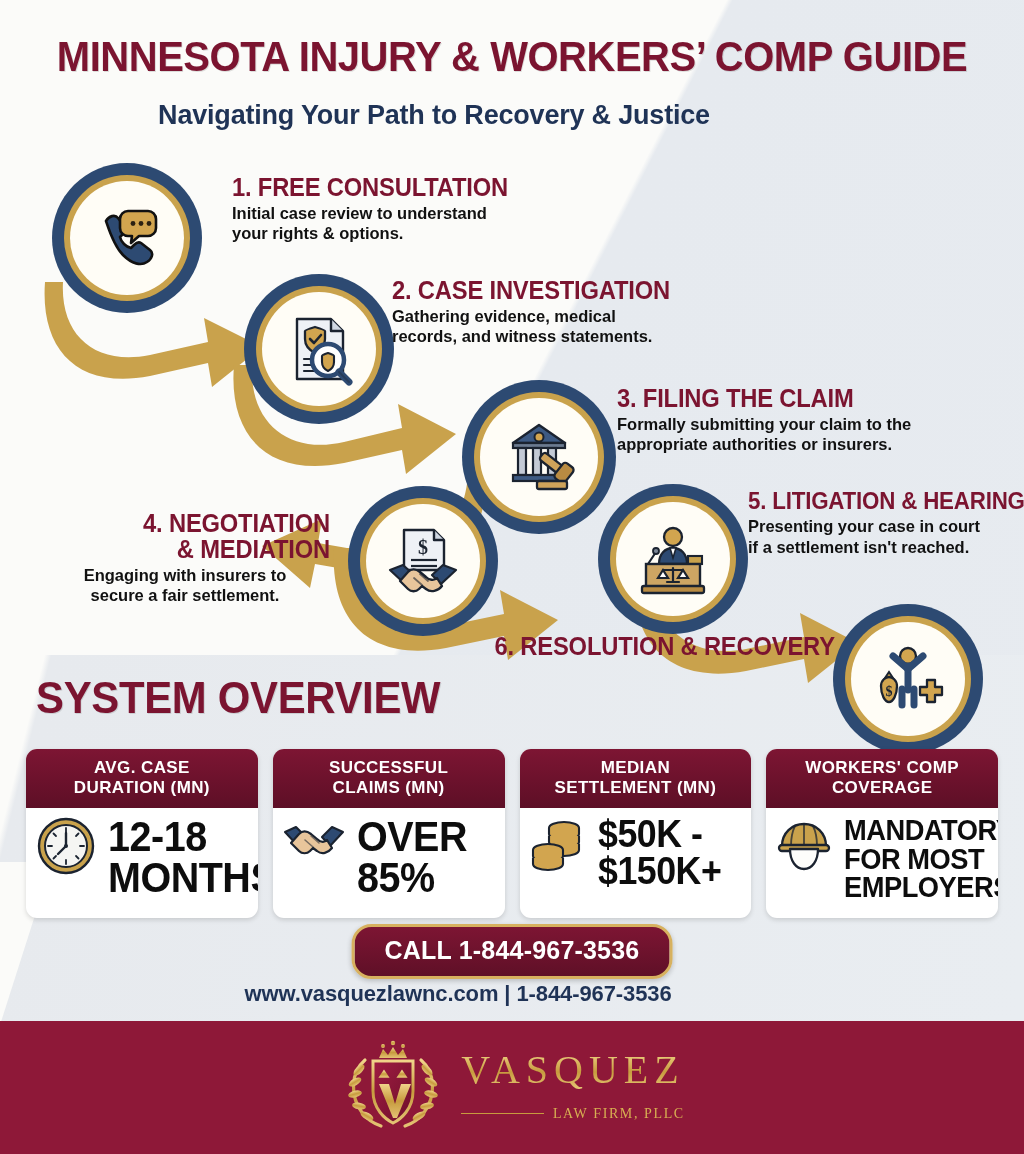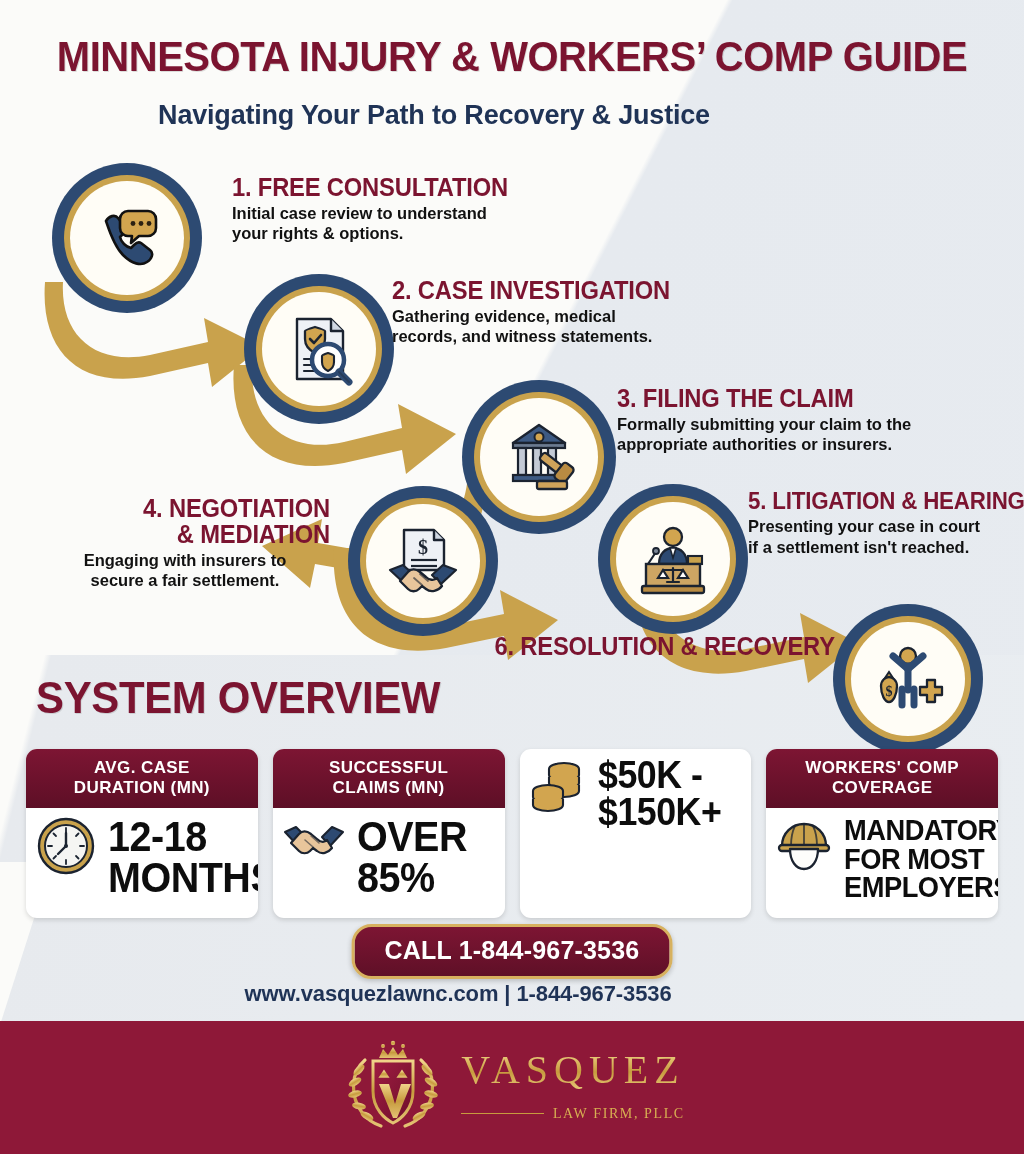--- a/index.html
+++ b/index.html
@@ -305,21 +305,21 @@
       <path d="M50 8v10h10" fill="#cfd7e2" stroke="#1b2330" stroke-width="2.4" stroke-linejoin="round"></path>
       <text x="39" y="32" font-family="Liberation Serif, serif" font-size="20" font-weight="bold" text-anchor="middle" fill="#1b2330">$</text>
       <line x1="27" y1="38" x2="53" y2="38" stroke="#1b2330" stroke-width="2.2"></line>
       <line x1="27" y1="44" x2="53" y2="44" stroke="#1b2330" stroke-width="2.2"></line>
       <path d="M6 48l13-5 11 10-9 9z" fill="#2d4a72" stroke="#1b2330" stroke-width="2.2" stroke-linejoin="round"></path>
       <path d="M72 48l-13-5-11 10 9 9z" fill="#2d4a72" stroke="#1b2330" stroke-width="2.2" stroke-linejoin="round"></path>
       <path d="M24 50c4-4 8-3 12 0l6 5c3 3 8 4 11 1l5 8c-4 5-11 7-16 3l-4-3-3 3c-3 3-8 3-11 0l-8-8z" fill="#e8c59b" stroke="#1b2330" stroke-width="2.3" stroke-linejoin="round"></path>
       <path d="M30 56l8 7M36 52l8 7" stroke="#1b2330" stroke-width="1.8" stroke-linecap="round" opacity=".6"></path>
     </svg>
   </div>
-  <div class="step-txt ta-r" style="left:40px;top:495px;width:290px;">
+  <div class="step-txt ta-r" style="left:40px;top:510px;width:290px;">
     <div class="step-h r" style="white-space:pre-line;">4. NEGOTIATION
 &amp; MEDIATION</div>
     <div class="step-p" style="text-align:center;">Engaging with insurers to
 secure a fair settlement.</div>
   </div>
 
   <div class="ring-outer" style="left:598px;top:484px;width:150px;height:150px;"></div>
   <div class="ring-gold" style="left:610px;top:496px;width:126px;height:126px;"></div>
   <div class="ring-inner" style="left:616px;top:502px;width:114px;height:114px;">
     <svg width="78" height="78" viewBox="0 0 78 78">
@@ -407,20 +407,22 @@
             <path d="M16 18c4-4 8-3 12 0l6 5c3 3 7 4 10 1l5 8c-4 5-10 7-15 3l-4-3-3 3c-3 3-8 3-11 0l-8-8z" fill="#e8c59b" stroke="#1b2330" stroke-width="2.2" stroke-linejoin="round"></path>
             <path d="M22 24l8 7M28 20l8 7" stroke="#1b2330" stroke-width="1.6" stroke-linecap="round" opacity=".55"></path>
           </svg>
         </span>
         <span class="card-val v-big">OVER
 85%</span>
       </div>
     </div>
 
     <div class="card">
+      <div class="card-head">MEDIAN
+SETTLEMENT (MN)</div>
       <div class="card-body">
         <span class="card-ico">
           <svg width="56" height="58" viewBox="0 0 56 58">
             <g stroke="#1b2330" stroke-width="2.1" fill="#d2a54f">
               <ellipse cx="34" cy="12" rx="15" ry="6"></ellipse>
               <path d="M19 12v6a15 6 0 0 0 30 0v-6"></path>
               <path d="M19 20v6a15 6 0 0 0 30 0v-6"></path>
               <path d="M19 28v6a15 6 0 0 0 30 0v-6"></path>
               <ellipse cx="18" cy="34" rx="15" ry="6"></ellipse>
               <path d="M3 34v6a15 6 0 0 0 30 0v-6"></path>

